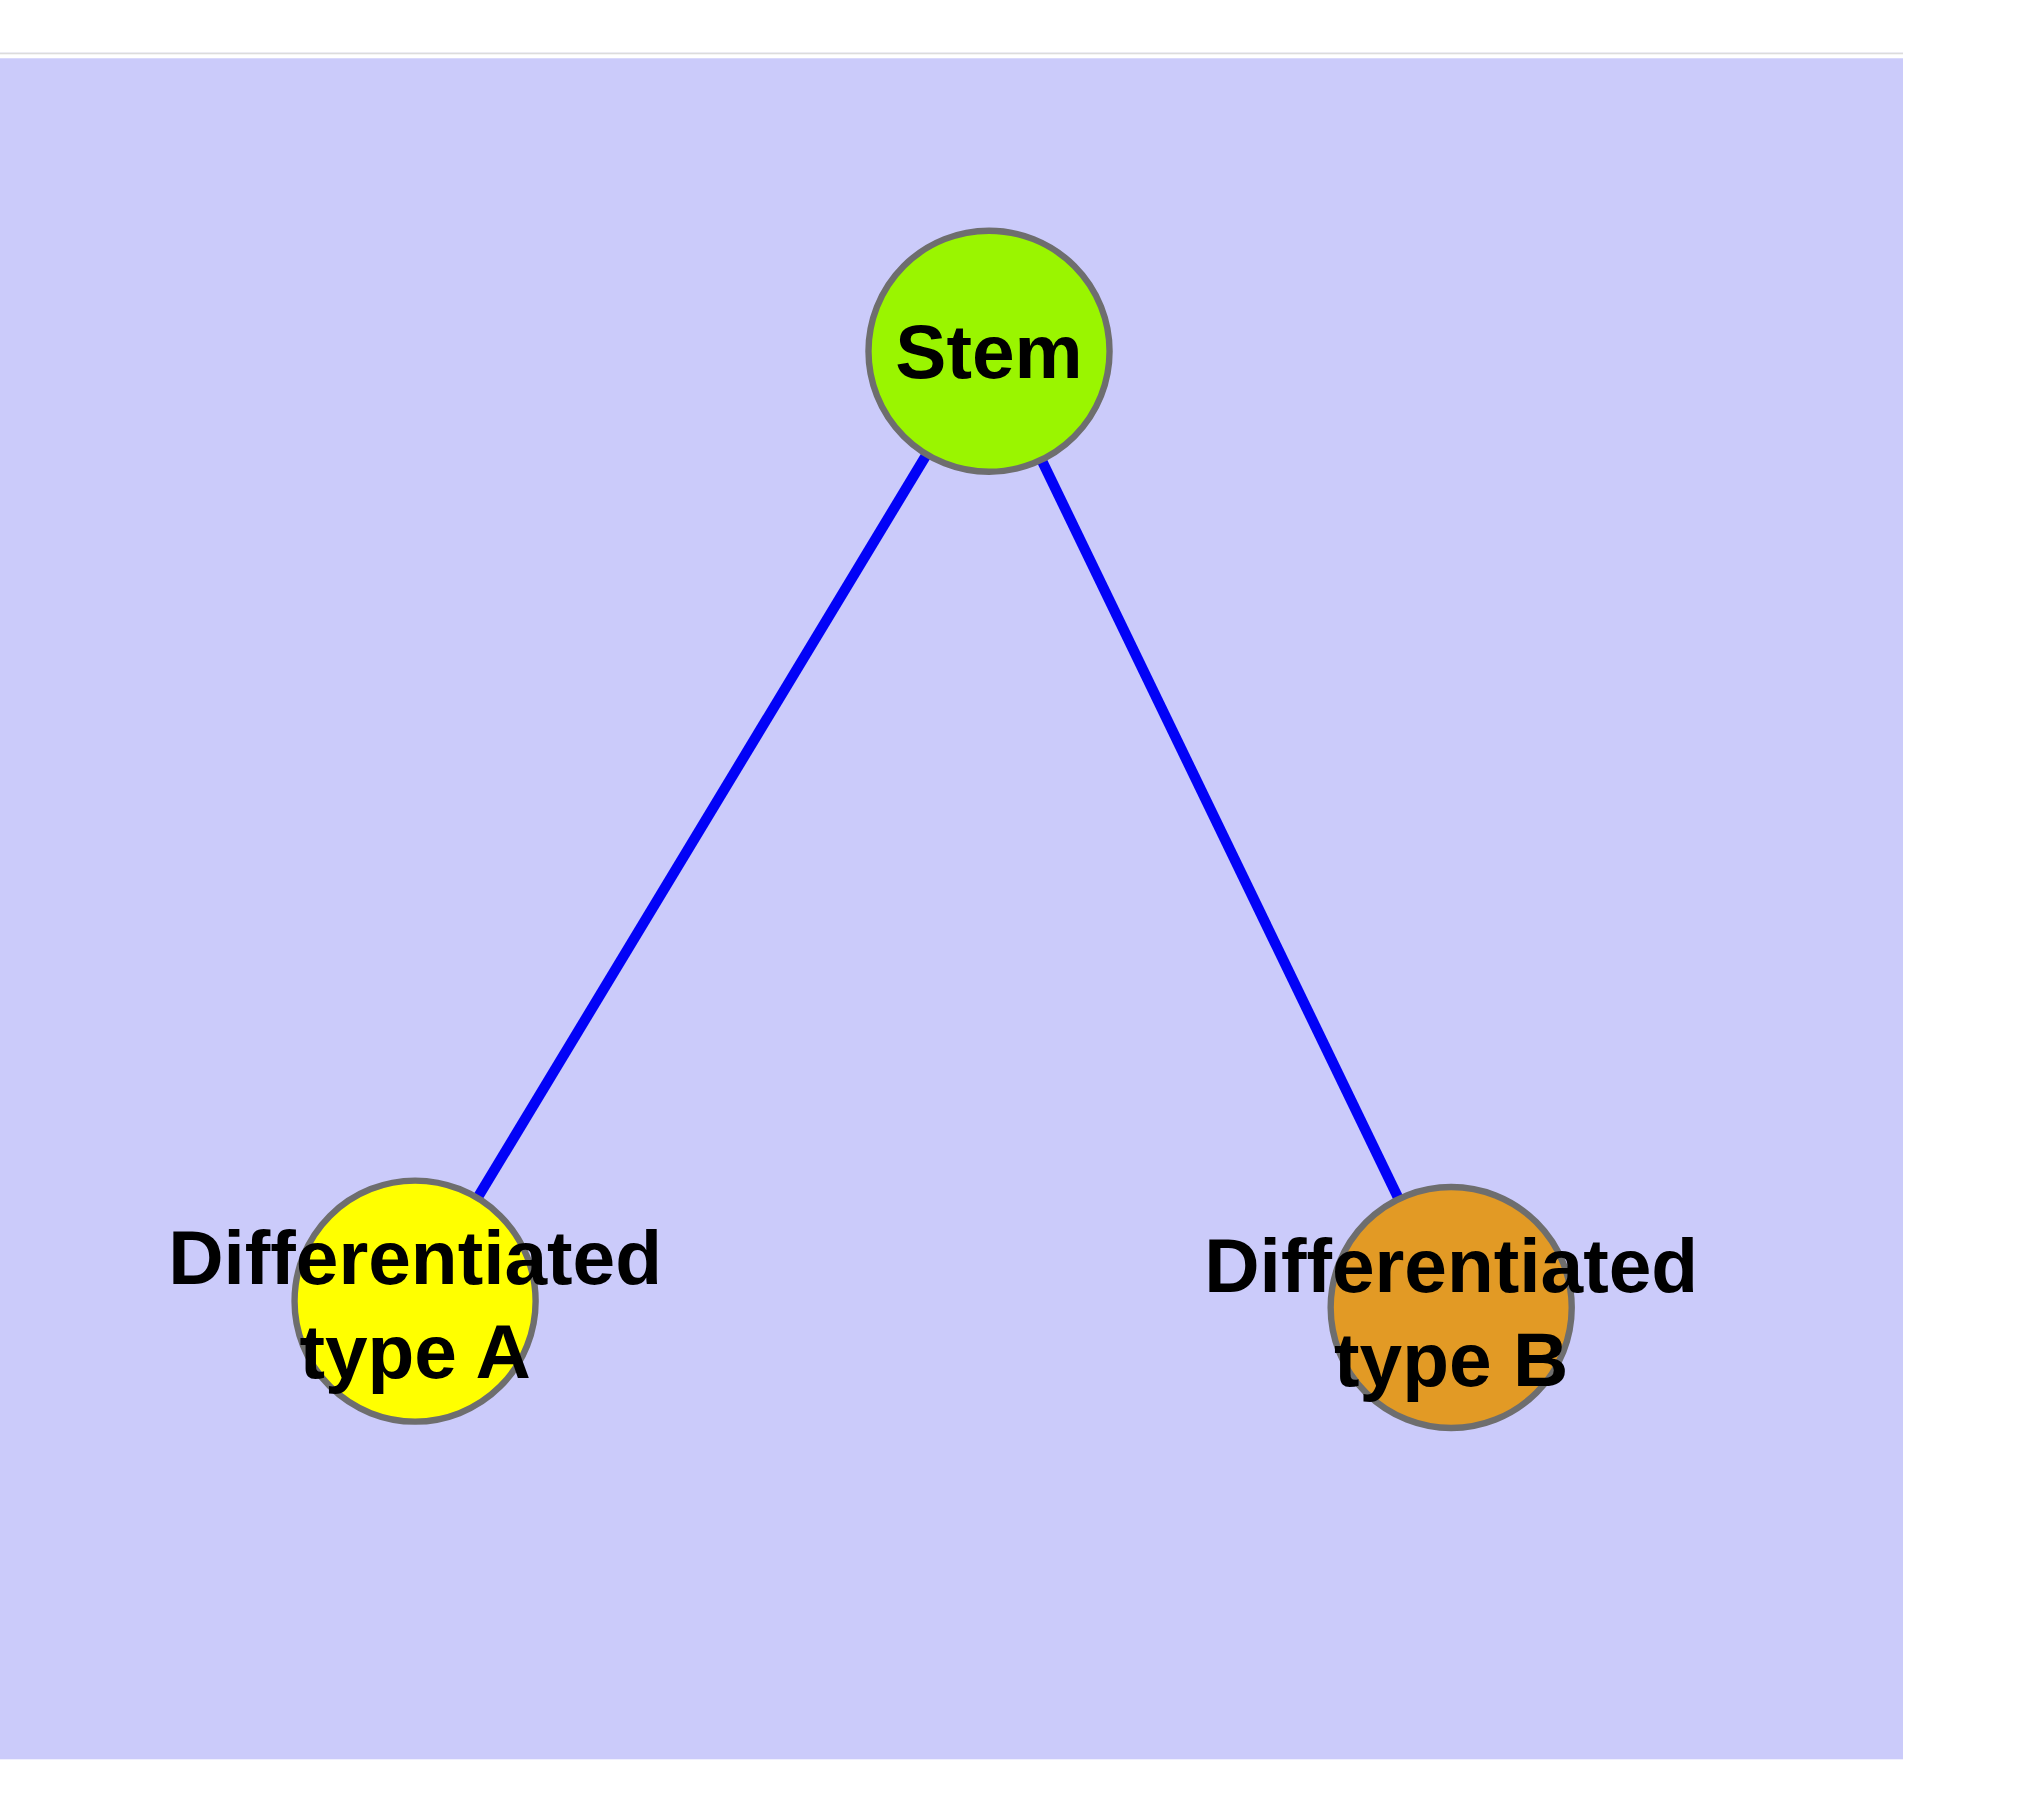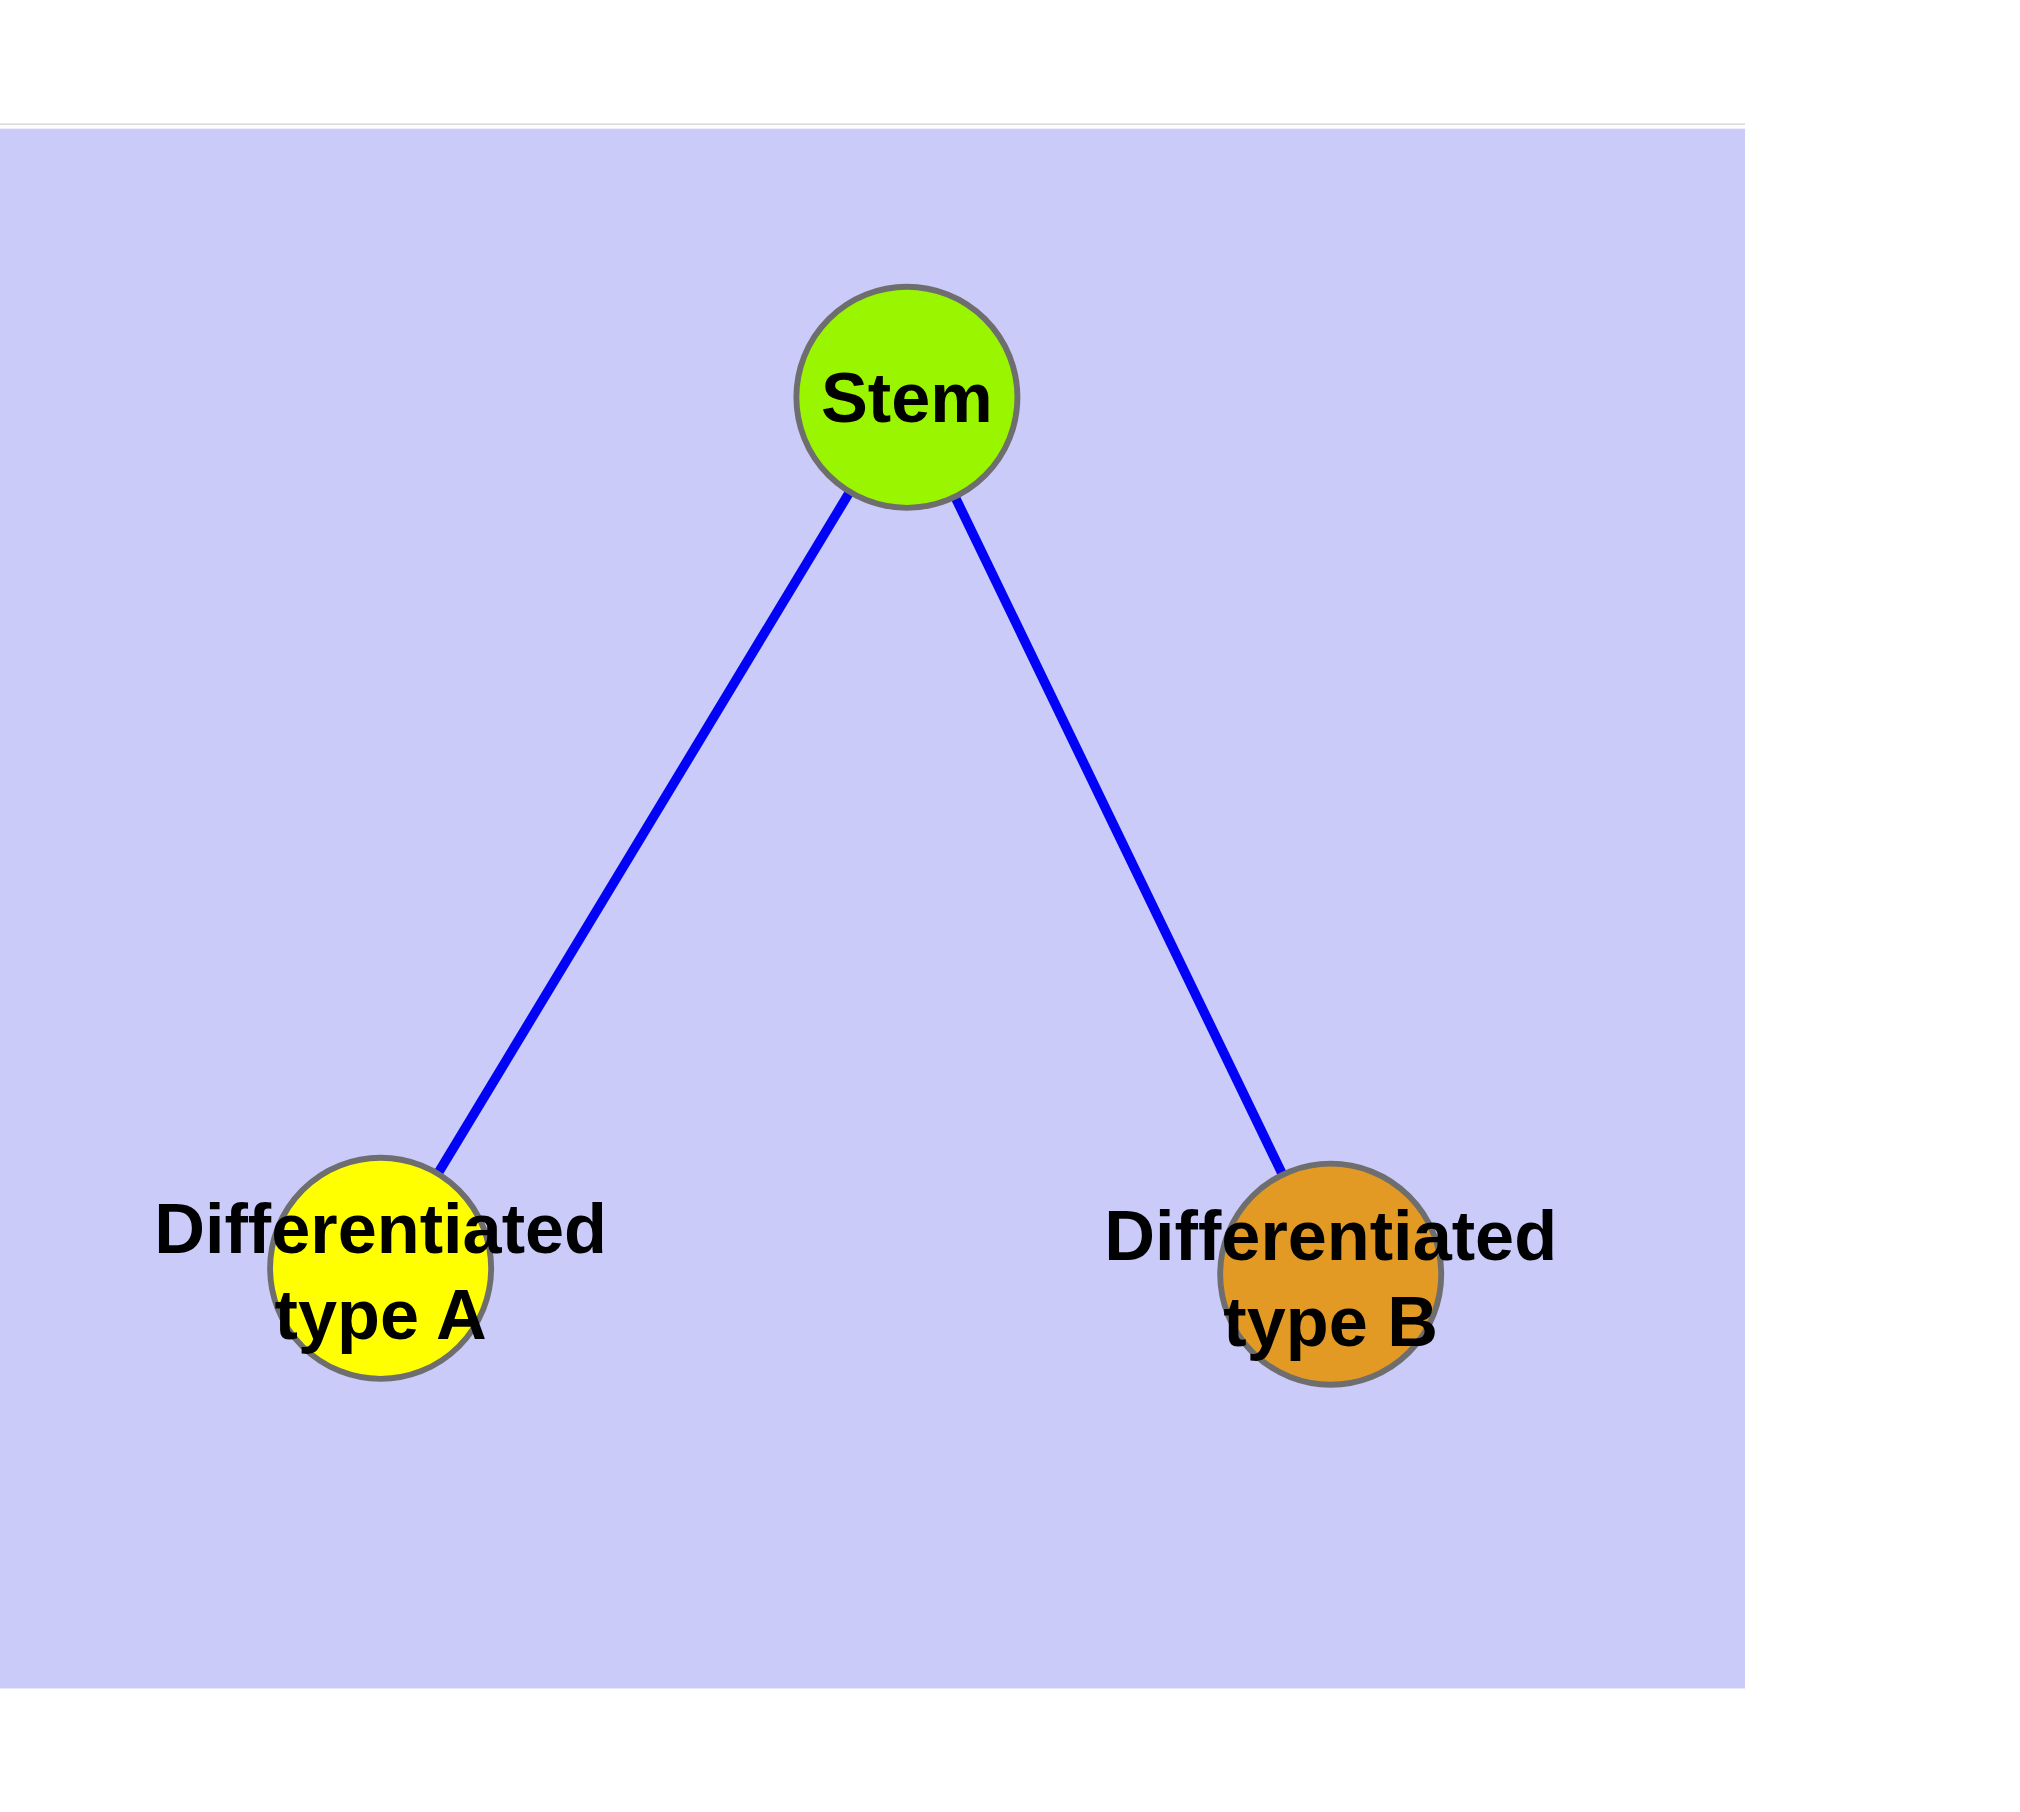--- a/index.html
+++ b/index.html
@@ -2,21 +2,21 @@
 <html style="font-size:13.6px"><head>
 <meta charset="utf-8">
 <style>
   html, body {
     margin: 0;
     padding: 0;
     background: #ffffff;
   }
   .frame {
     position: relative;
-    width: 1745px;
+    width: 1903px;
     height: 1812px;
     overflow: hidden;
     font-family: "Liberation Sans", sans-serif;
   }
   .frame svg {
     display: block;
     width: 100%;
     height: 100%;
   }
   .edge {

